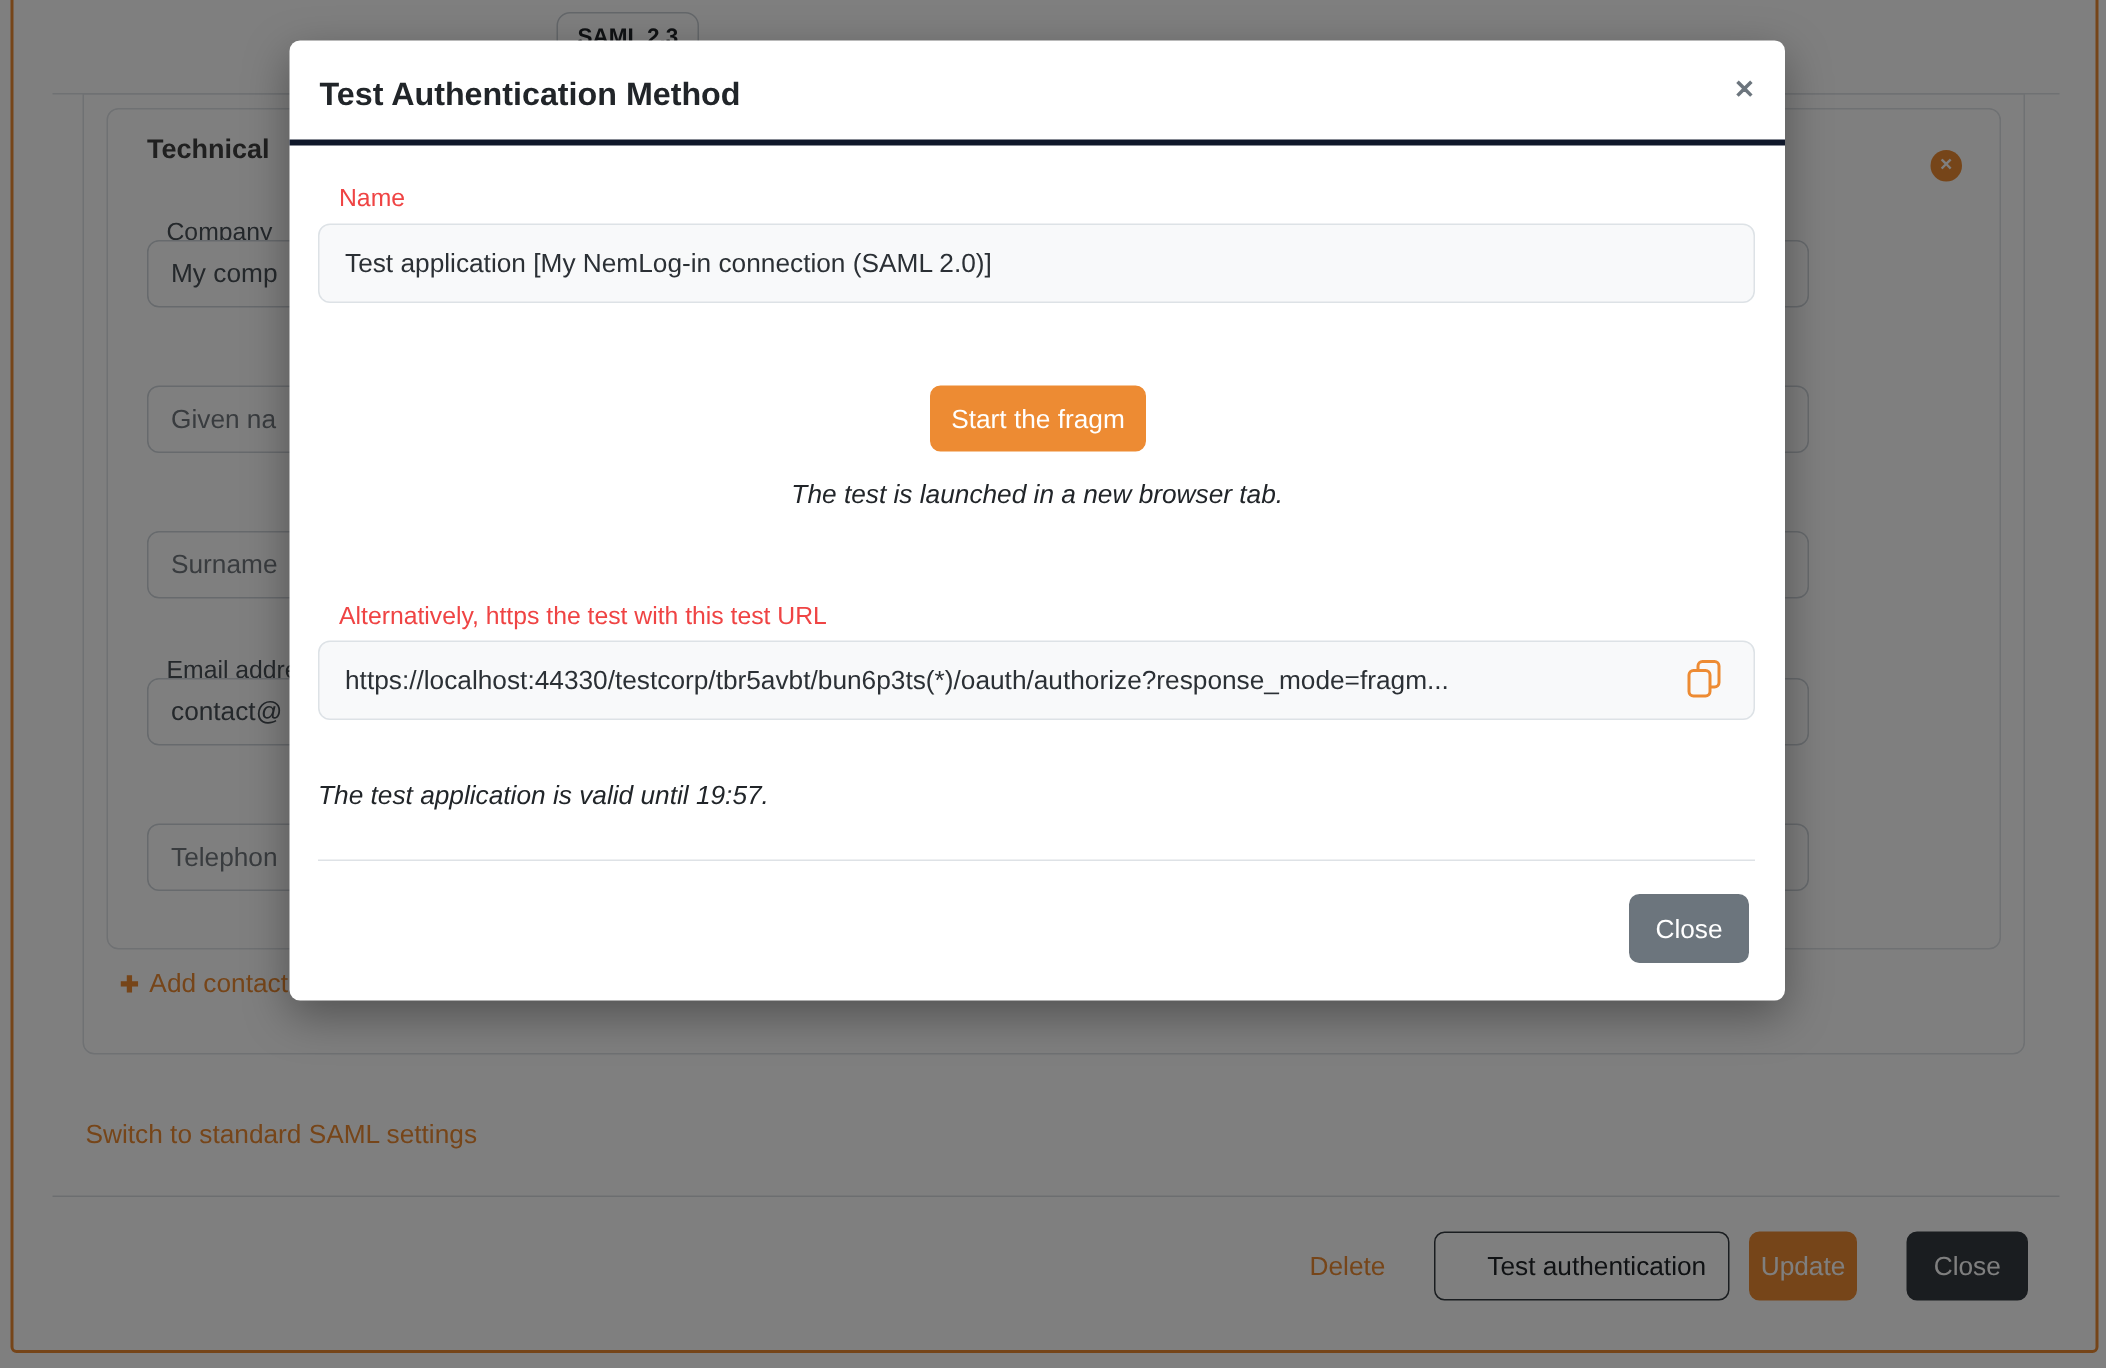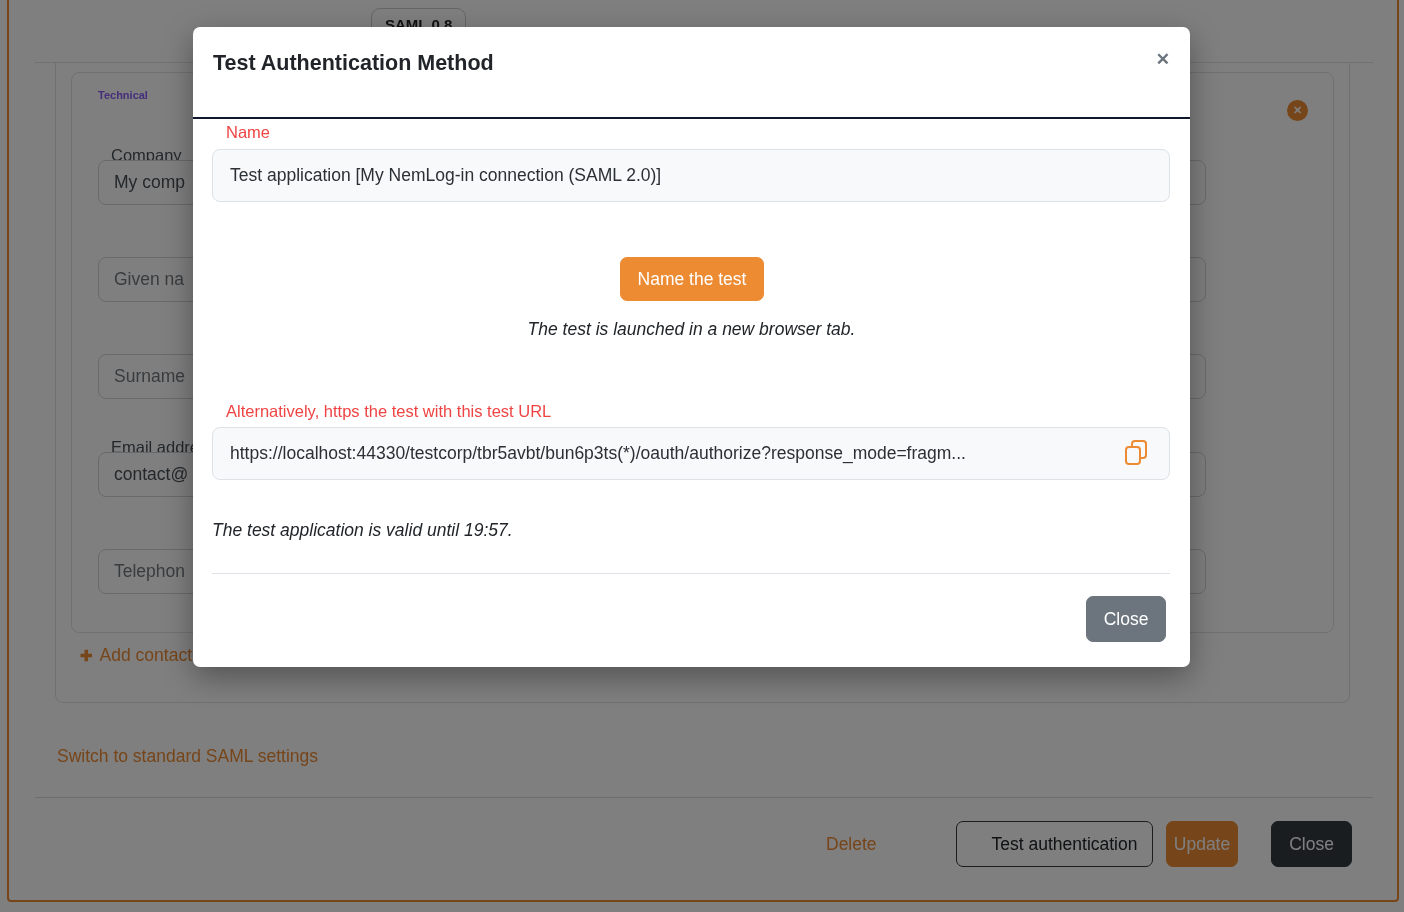--- a/index.html
+++ b/index.html
@@ -13,53 +13,53 @@
   .page-title { position:absolute; left:55px; top:9px; font-size:23.5px; font-weight:700; color:#212529; }
   .saml-badge { position:absolute; left:371px; top:8px; padding:7px 13px; border:1px solid #c8ced4;
     border-radius:9px; font-size:15px; font-weight:700; color:#212529; background:#fff; }
 
   .outer-card { position:absolute; left:55px; top:62px; width:1295px; height:641px;
     border:1px solid #dee2e6; border-radius:0 0 8px 8px; }
   .tabs-rule { position:absolute; left:35px; top:62px; width:1338px; height:1px; background:#dee2e6; }
 
   .inner-card { position:absolute; left:71px; top:72px; width:1263px; height:561px;
     border:1px solid #dee2e6; border-radius:8px; }
-  .card-heading { position:absolute; left:26px; top:16px; font-size:11px; font-weight:700; color:#8b5cf6; }
+  .card-heading { position:absolute; left:26px; top:16px; font-size:18px; font-weight:700; color:#404040; }
   .remove-contact { position:absolute; left:1215px; top:27px; width:21px; height:21px; border:none;
     border-radius:50%; background:#ED8B33; display:flex; align-items:center; justify-content:center; cursor:pointer; }
   .remove-contact span { color:#fff; font-size:11px; font-weight:700; line-height:1; }
 
   .fld-label { position:absolute; left:39px; font-size:16.5px; color:#495057;margin-top:12px; }
   .fld { position:absolute; left:26px; width:1108px; height:45px; border:1px solid #ced4da;
     border-radius:8px; background:#fff; padding:0 15px; font-size:17.5px; color:#495057;
     font-family:"Liberation Sans", sans-serif; }
   .fld::placeholder { color:#73797f; opacity:1; }
 
   .accent-link { color:#ED8B33; font-size:17.5px; text-decoration:none; cursor:pointer; }
   .add-contact { position:absolute; left:80px; top:645px; display:flex; align-items:center; }
   .add-contact .plus { font-size:15px; font-weight:700; margin-right:7px; color:#ED8B33; }
   .switch-link { position:absolute; left:57px; top:746px; }
 
   .page-hr { position:absolute; left:35px; top:797px; width:1338px; height:1px; background:#d9dde1; }
 
   .pg-btn { position:absolute; top:821px; height:46px; border-radius:7px; font-size:17.5px;
     font-family:"Liberation Sans", sans-serif; cursor:pointer; }
-  .delete-link { position:absolute; left:826px; top:834px; }
+  .delete-link { position:absolute; left:873px; top:834px; }
   .btn-outline-dark { left:956px; width:197px; background:transparent; border:1px solid #343a40; color:#212529;padding-left:20px; }
   .btn-accent { background:#ED8B33; border:1px solid #ED8B33; color:#fff; }
   .pg-update { left:1166px; width:72px; }
   .btn-dark { background:#343a40; border:1px solid #343a40; color:#fff; }
   .pg-close { left:1271px; width:81px; }
 
   
   .backdrop { position:absolute; inset:0; background:rgba(0,0,0,0.5); z-index:10; }
   .modal { position:absolute; left:193px; top:27px; width:997px; height:640px; background:#fff;
     border-radius:7px; z-index:20; box-shadow:0 10px 30px rgba(0,0,0,0.35); }
-  .modal-header { position:absolute; left:0; top:0; width:100%; height:92px;
-    border-bottom:2px solid #0f172a; }
+  .modal-header { position:absolute; left:0; top:0; width:100%; height:70px;
+    border-bottom:4px solid #0f172a; }
   .modal-header h2 { position:absolute; left:20px; top:24px; font-size:21.5px; font-weight:700; color:#212529; }
   .modal-close { position:absolute; right:20px; top:24px; background:none; border:none; cursor:pointer;
     font-size:17px; color:#6c757d; font-weight:600; line-height:1; }
 
   .m-label { position:absolute; left:33px; font-size:16.5px; color:#ef4444; }
   .m-input { position:absolute; left:19px; width:958px; height:53px; background:#f8f9fa;
     border:1px solid #dde2e6; border-radius:8px; padding:0 17px; font-size:17.5px; color:#2b3035;
     font-family:"Liberation Sans", sans-serif; }
 
   .start-btn { position:absolute; left:427px; top:230px; width:144px; height:44px;
@@ -75,21 +75,21 @@
   .btn-secondary { position:absolute; left:893px; top:569px; width:80px; height:46px;
     background:#6c757d; border:1px solid #6c757d; color:#fff; border-radius:7px;
     font-size:17.5px; font-family:"Liberation Sans", sans-serif; cursor:pointer; }
 </style>
 </head>
 <body>
 
 <div class="bg-page">
   <div class="page-frame"></div>
 
-  <span class="saml-badge">SAML 0.8</span>
+  <span class="saml-badge">SAML 2.3</span>
 
   <div class="tabs-rule"></div>
   <div class="outer-card"></div>
 
   <div class="inner-card">
     <div class="card-heading">Technical</div>
 
     <button class="remove-contact">
       <span>✕</span>
     </button>
@@ -126,21 +126,21 @@
 
 <div class="modal">
   <div class="modal-header">
     <h2>Test Authentication Method</h2>
     <button class="modal-close">✕</button>
   </div>
 
   <label class="m-label" style="top:96px">Name</label>
   <input class="m-input" style="top: 122px;" value="Test application [My NemLog-in connection (SAML 2.0)]">
 
-  <button class="btn-accent start-btn">Name the test</button>
+  <button class="btn-accent start-btn">Start the fragm</button>
   <div class="note note-start">The test is launched in a new browser tab.</div>
 
   <label class="m-label url-label">Alternatively, https the test with this test URL</label>
   <input class="m-input url-input" value="https://localhost:44330/testcorp/tbr5avbt/bun6p3ts(*)/oauth/authorize?response_mode=fragm..." style="">
   <button class="copy-btn">
     <svg width="26" height="28" viewBox="0 0 26 28">
       <rect x="8" y="2" width="14" height="17" rx="3" fill="none" stroke="#ED8B33" stroke-width="2"></rect>
       <rect x="2" y="8" width="14" height="17" rx="3" fill="#f8f9fa" stroke="#ED8B33" stroke-width="2"></rect>
     </svg>
   </button>

